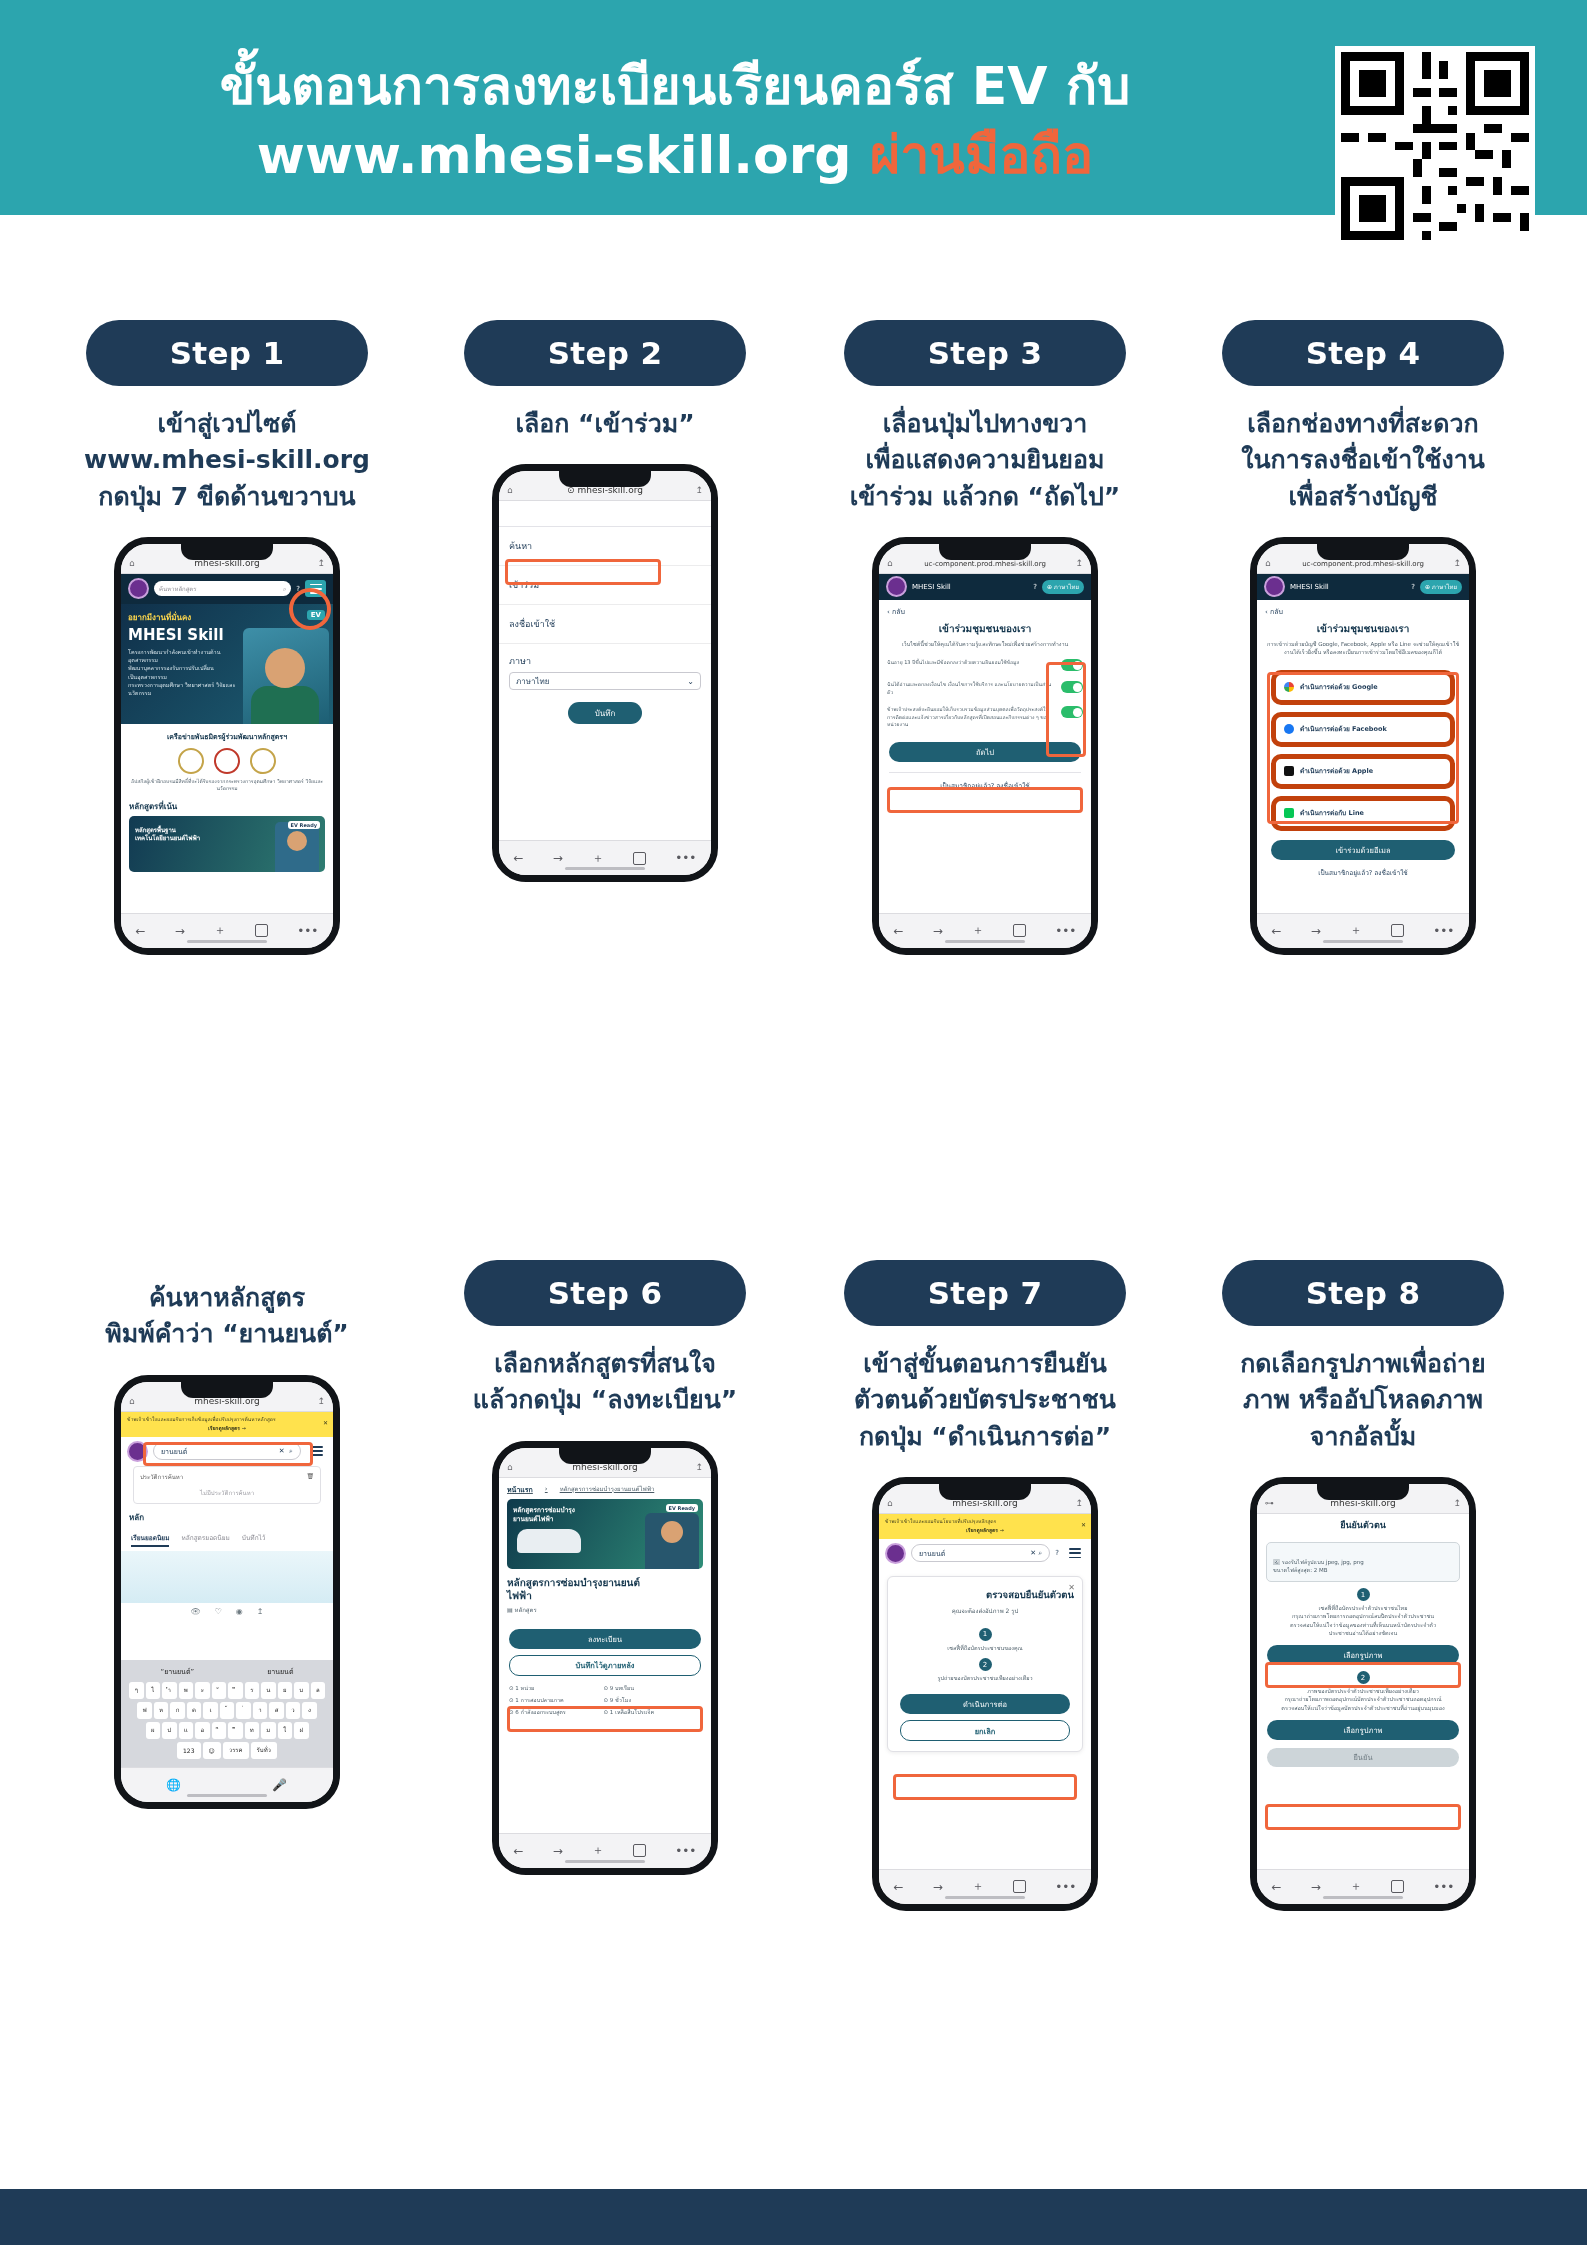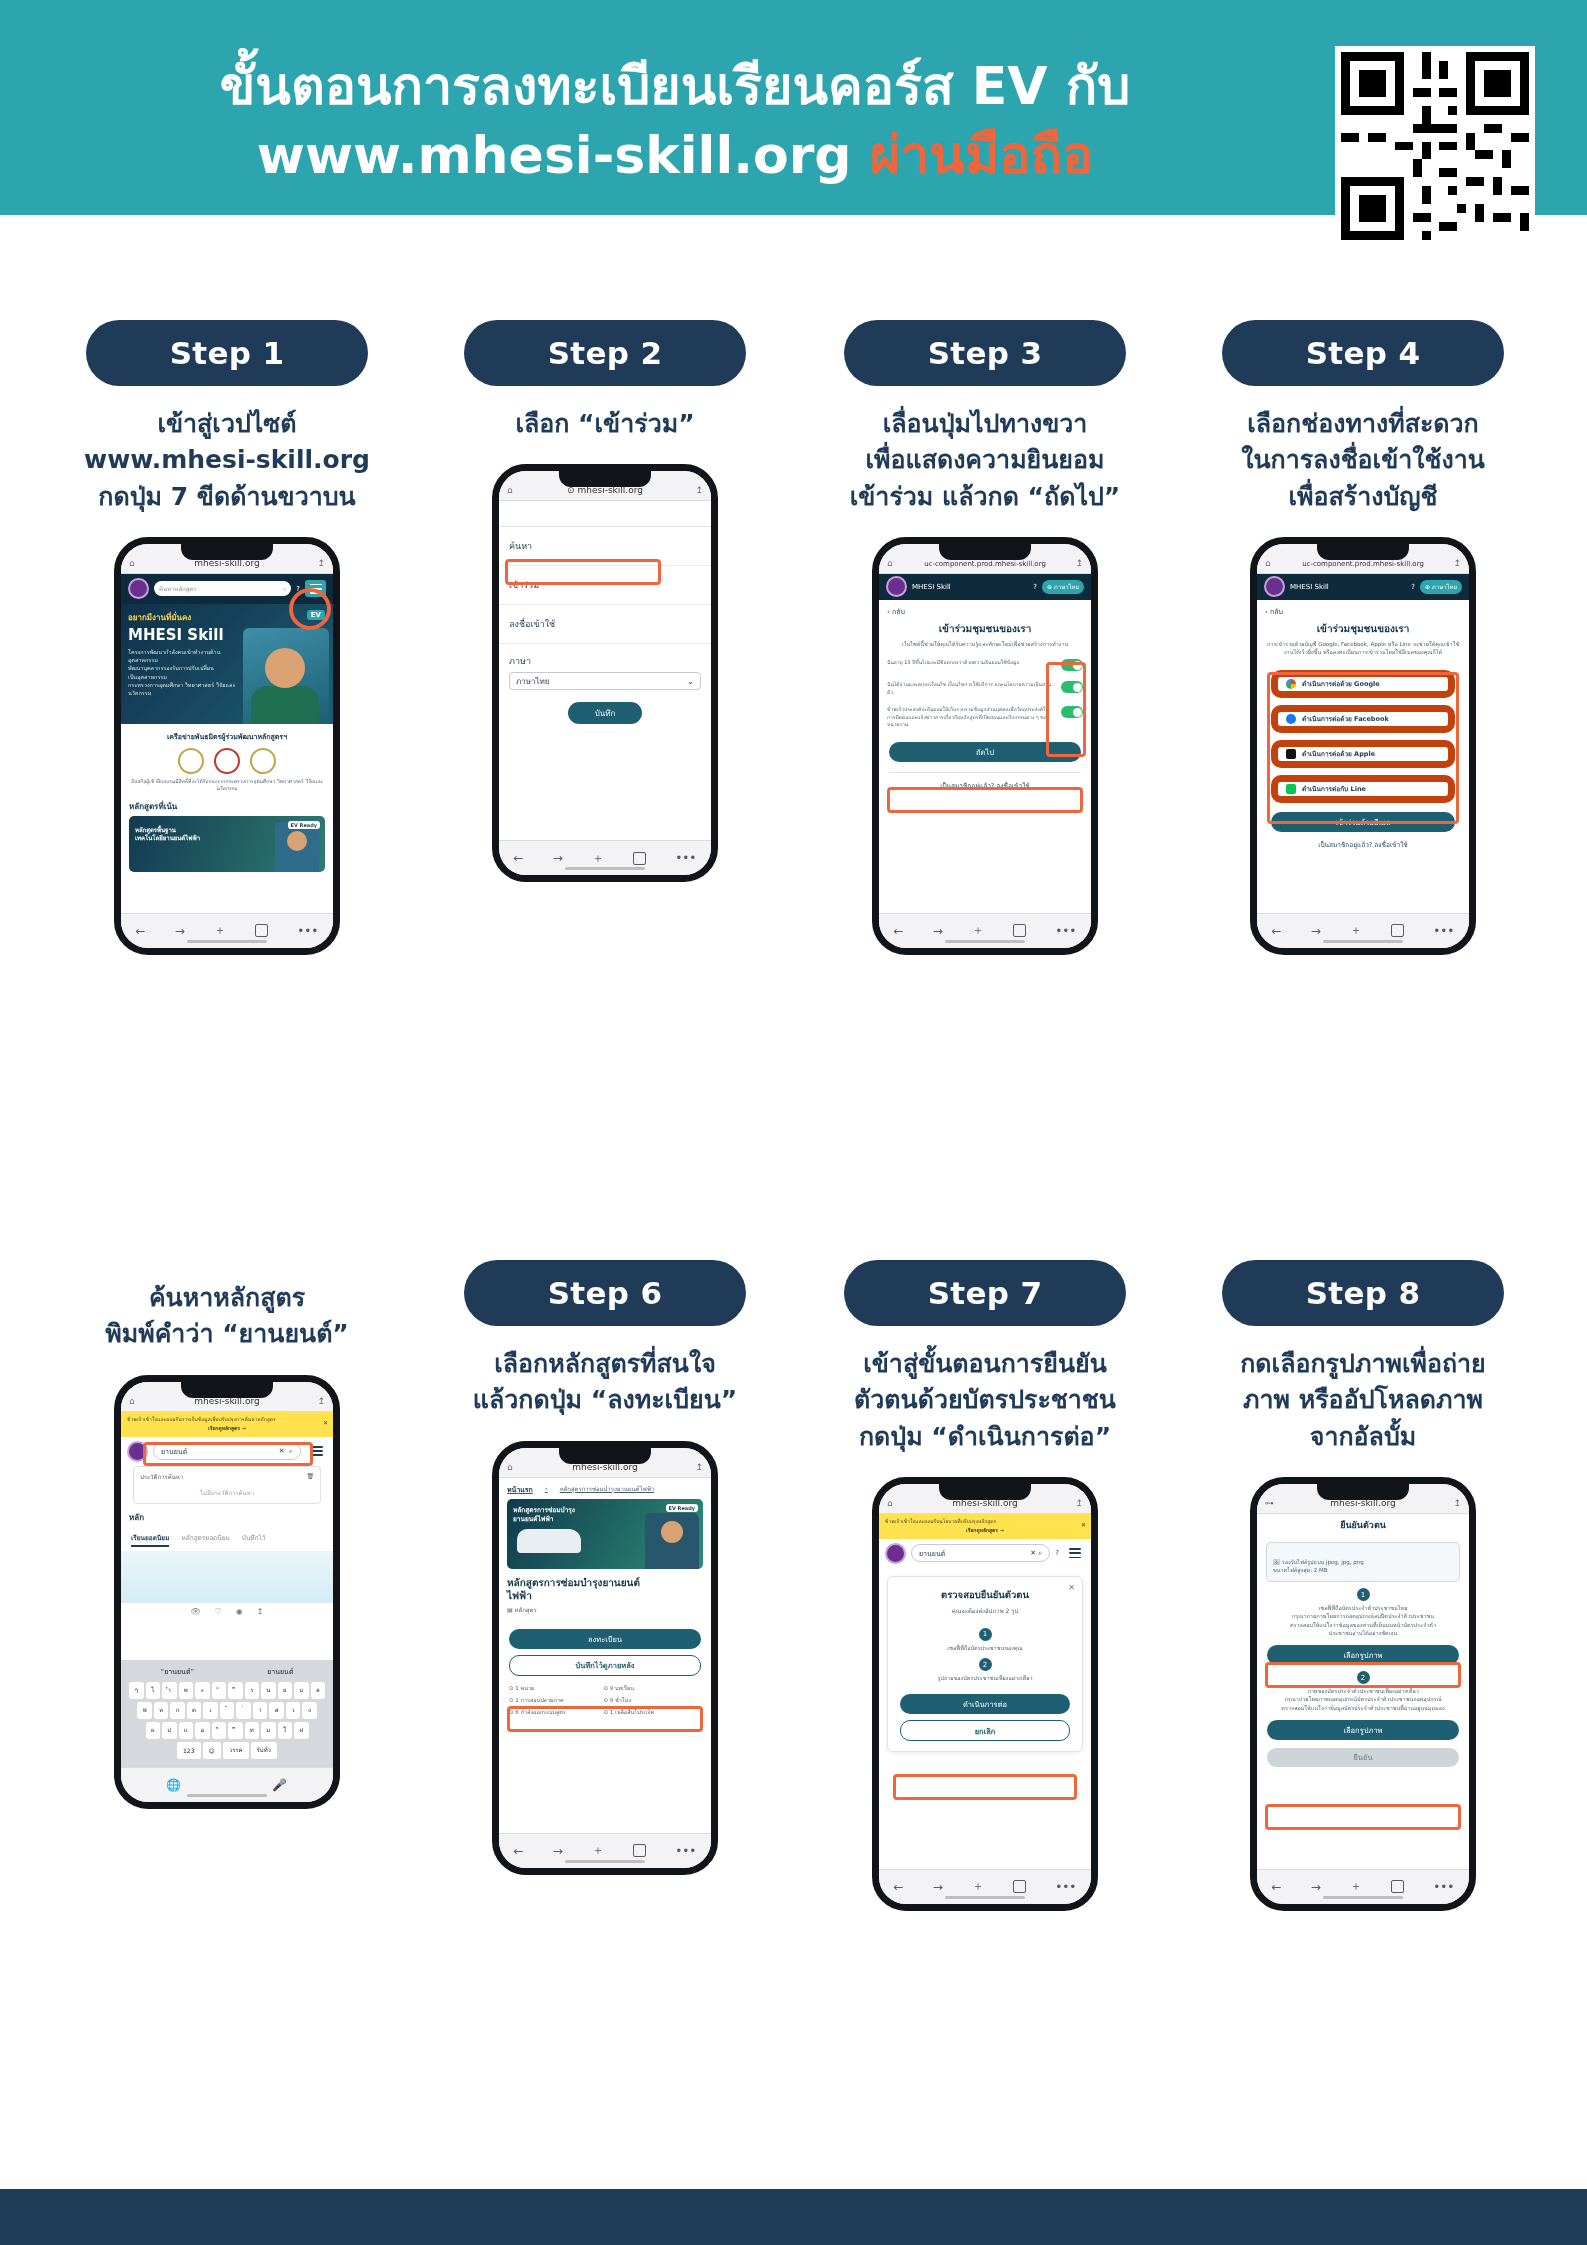--- a/index.html
+++ b/index.html
@@ -108,21 +108,21 @@
   .back-row{font-size:7px;color:#1f3b57;padding:6px 8px 2px;}
   .c-title{text-align:center;font-size:10px;font-weight:bold;color:#14364d;padding:2px 6px 4px;}
   .c-sub{font-size:5.5px;color:#4a5b66;line-height:1.55;padding:0 8px 6px;text-align:center;}
   .consent-row{display:flex;align-items:flex-start;gap:6px;padding:5px 8px;}
   .consent-row p{margin:0;font-size:5px;line-height:1.5;color:#4a5b66;flex:1;}
   .toggle{width:22px;height:12px;border-radius:6px;background:#2bbd6b;position:relative;flex:none;}
   .toggle:after{content:"";position:absolute;right:1.5px;top:1.5px;width:9px;height:9px;border-radius:50%;background:#fff;}
   .btn-wide{margin:8px 10px 0;height:20px;border-radius:10px;background:#1f5f72;color:#fff;font-size:7.5px;display:flex;align-items:center;justify-content:center;}
   .hr-line{margin:10px 10px 0;height:1px;background:#e3e3e8;}
   .signin-note{text-align:center;font-size:6.5px;color:#1f3b57;padding:8px 4px;}
-  .sso{margin:7px 14px 0;height:28px;border:7px solid #c2410c;border-radius:10px;display:flex;align-items:center;gap:6px;padding:0 8px;box-sizing:border-box;font-size:6.5px;color:#1f3b57;font-weight:bold;}
+  .sso{margin:7px 14px 0;height:35px;border:5px solid #c2410c;border-radius:10px;display:flex;align-items:center;gap:6px;padding:0 8px;box-sizing:border-box;font-size:6.5px;color:#1f3b57;font-weight:bold;}
   .sso .g{width:10px;height:10px;border-radius:50%;background:conic-gradient(#ea4335 0 25%,#fbbc05 0 50%,#34a853 0 75%,#4285f4 0);flex:none;}
   .sso .f{width:10px;height:10px;border-radius:50%;background:#1877f2;flex:none;}
   .sso .a{width:10px;height:10px;border-radius:2px;background:#111;flex:none;}
   .sso .l{width:10px;height:10px;border-radius:2px;background:#06c755;flex:none;}
   
   .yellow{background:#ffe24d;font-size:5px;color:#3a3a1c;padding:4px 6px;line-height:1.5;position:relative;}
   .yellow .x{position:absolute;right:5px;top:6px;font-size:6px;}
   .yellow b{display:block;text-align:center;margin-top:2px;}
   .srch{margin:6px 7px;height:18px;border-radius:9px;border:1px solid #c9c9d0;display:flex;align-items:center;padding:0 7px;box-sizing:border-box;font-size:7px;color:#1f3b57;justify-content:space-between;}
   .dd{margin:0 12px;border:1px solid #e0e0e5;border-radius:4px;background:#fff;padding:5px 6px;font-size:6px;color:#555;}
@@ -146,21 +146,21 @@
   .course-img .p:after{content:"";position:absolute;left:16px;top:8px;width:22px;height:22px;border-radius:50%;background:#d9a273;}
   .course-img .evb{position:absolute;right:5px;top:5px;background:#fff;color:#1f3b57;font-size:5px;font-weight:bold;border-radius:3px;padding:1px 3px;}
   .ctitle{font-size:10px;font-weight:bold;color:#14364d;padding:7px 8px 2px;line-height:1.35;}
   .ctag{font-size:6px;color:#4a5b66;padding:0 8px 6px;}
   .btn-outline{margin:6px 10px 0;height:19px;border-radius:10px;border:1.5px solid #1f5f72;color:#1f5f72;font-size:7.5px;display:flex;align-items:center;justify-content:center;font-weight:bold;}
   .meta{display:flex;flex-wrap:wrap;gap:4px 8px;font-size:5.5px;color:#4a5b66;padding:8px 10px 0;}
   .meta div{width:45%;}
   
   .modal{margin:8px 8px 0;border:1px solid #e0e0e5;border-radius:6px;background:#fff;padding:10px 8px;position:relative;box-shadow:0 1px 4px rgba(0,0,0,.08);}
   .modal .x{position:absolute;right:7px;top:6px;font-size:8px;color:#777;}
-  .m-title{text-align:center;font-size:9.5px;font-weight:bold;color:#14364d;}
+  .m-title{text-align:right;font-size:9.5px;font-weight:bold;color:#14364d;}
   .m-sub{text-align:center;font-size:6px;color:#4a5b66;padding:4px 0 6px;}
   .num{width:13px;height:13px;border-radius:50%;background:#1f5f72;color:#fff;font-size:7px;display:flex;align-items:center;justify-content:center;margin:6px auto 3px;}
   .m-line{text-align:center;font-size:5.5px;color:#4a5b66;line-height:1.5;}
   
   .v-top{height:22px;display:flex;align-items:center;justify-content:center;font-size:9px;font-weight:bold;color:#14364d;}
   .filebox{margin:6px 9px 0;border:1px solid #cfd6da;border-radius:5px;background:#f4f8fa;padding:6px;font-size:5.5px;color:#4a5b66;line-height:1.6;}
   .btn-grey{margin:8px 10px 0;height:19px;border-radius:10px;background:#cdd5d9;color:#6f7b82;font-size:7.5px;display:flex;align-items:center;justify-content:center;}
   .footer{position:absolute;left:0;bottom:0;width:1587px;height:56px;background:#1f3b57;}
 </style>
 </head>

